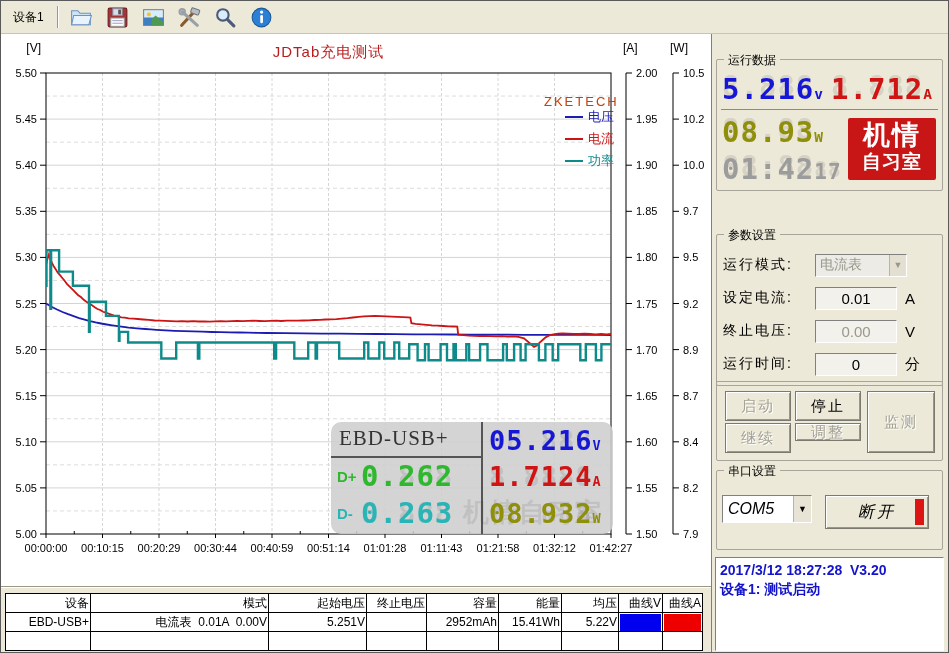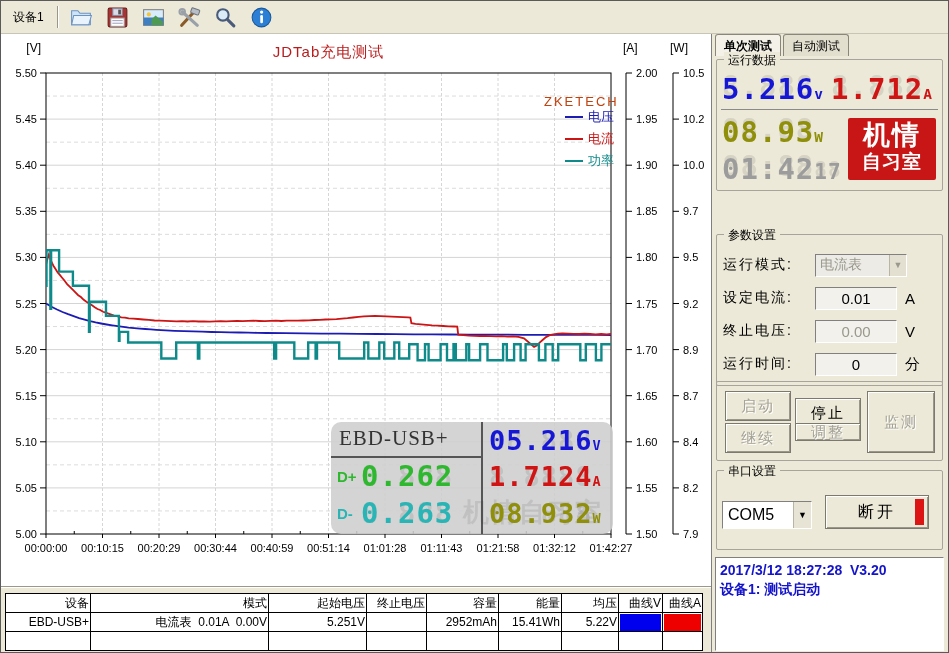--- a/index.html
+++ b/index.html
@@ -100,21 +100,21 @@
   .combo .ca { width:17px; height:21px; background:#e3e0d2; border-left:1px solid #b8b4a6;
                text-align:center; font-size:9px; line-height:21px; color:#9a988c; }
   .p-unit { font-size:15px; margin-left:8px; }
 
   .btn { position:absolute; background:#ece9d8; border:1px solid #7c7a6e;
          box-shadow:inset 1px 1px 0 #fff, inset -1px -1px 0 #9a968a;
          font-size:15px; text-align:center; cursor:pointer;
          display:flex; align-items:center; justify-content:center; letter-spacing:2px; }
   .btn.dis { color:#a4a195; text-shadow:1px 1px 0 #fff; }
 
-  .serial-inner { display:flex; align-items:flex-end; padding:24px 6px 0 5px; }
+  .serial-inner { display:flex; align-items:flex-start; padding:24px 6px 0 5px;font-style:italic; }
   .combo2 { width:90px; height:28px; border:1px solid; border-color:#808080 #fff #fff #808080;
             background:#fff; display:flex; align-items:center; cursor:pointer; }
   .combo2 .ct { flex:1; font-size:16px; padding-left:5px; }
   .combo2 .ca { width:18px; height:26px; background:#e7e4d6; border-left:1px solid #b8b4a6;
                 text-align:center; font-size:9px; line-height:26px; }
   .disc { position:relative; margin-left:13px; width:104px; height:34px; background:#ece9d8;
           border:1px solid #7c7a6e; box-shadow:inset 1px 1px 0 #fff, inset -1px -1px 0 #9a968a;
           font-size:16px; letter-spacing:3px; display:flex; align-items:center; justify-content:center; cursor:pointer; }
   .disc .bar { position:absolute; right:4px; top:3px; bottom:3px; width:9px; background:#dd1414; }
 
@@ -408,24 +408,20 @@
             <td></td>
             <td></td>
             <td></td>
             <td></td>
       </tr>
     </tbody>
       </table>
   </div>
 
   <div class="rp">
-    <div class="rp-tabs">
-      <span class="tab active">单次测试</span>
-      <span class="tab">自动测试</span>
-    </div>
 
     <div class="grp g-run">
       <span class="grp-title">运行数据</span>
       <div class="rd-row1">
         <div class="rd-cell"><span class="seg s29 c-blue"><span class="g">8.888</span><span class="v">5.216</span><span class="u">v</span></span></div>
         <div class="rd-cell"><span class="seg s29 c-red"><span class="g">8.888</span><span class="v">1.712</span><span class="u">A</span></span></div>
       </div>
       <div class="rd-hr"></div>
       <div class="rd-low">
         <div class="rd-col">
@@ -462,21 +458,21 @@
         <div class="p-row">
           <span class="p-lab">运行时间:</span>
           <span class="fld">0</span>
           <span class="p-unit">分</span>
         </div>
       </div>
     </div>
 
     <div class="grp g-btns">
       <div class="btn dis" style="left:8px;top:9px;width:66px;height:30px">启动</div>
-      <div class="btn" style="left:78px;top:16px;width:66px;height:30px">停止</div>
+      <div class="btn" style="left:78px;top:9px;width:66px;height:30px">停止</div>
       <div class="btn dis" style="left:8px;top:41px;width:66px;height:30px">继续</div>
       <div class="btn dis" style="left:78px;top:41px;width:66px;height:18px">调整</div>
       <div class="btn dis" style="left:150px;top:9px;width:68px;height:62px">监测</div>
     </div>
 
     <div class="grp g-serial">
       <span class="grp-title">串口设置</span>
       <div class="serial-inner">
         <span class="combo2">
           <span class="ct">COM5</span>

